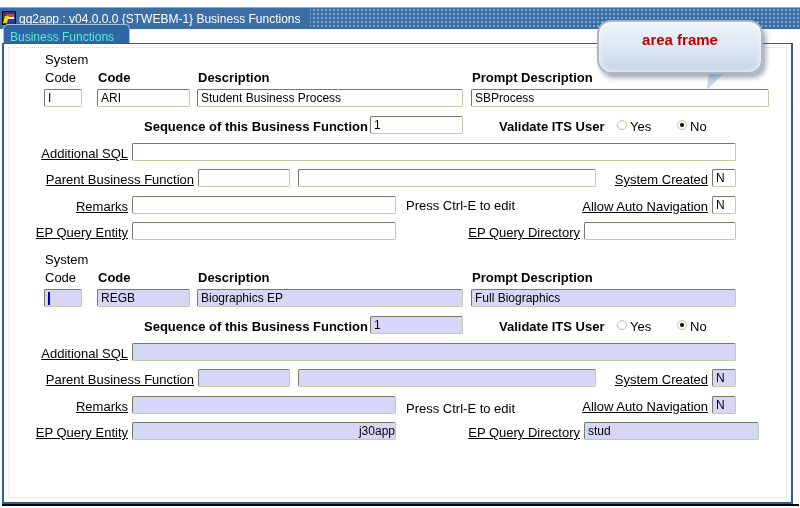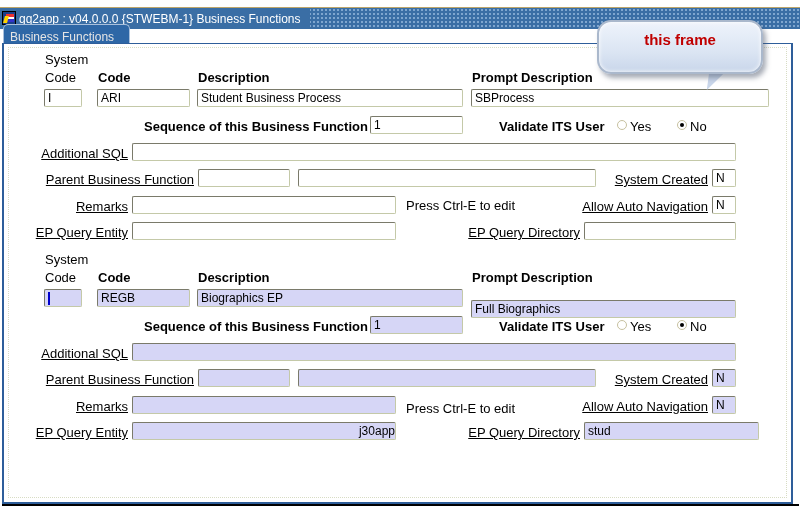--- a/index.html
+++ b/index.html
@@ -5,21 +5,21 @@
   * { box-sizing: border-box; margin: 0; padding: 0; }
   body { width: 800px; height: 508px; background: #ffffff; font-family: "Liberation Sans", sans-serif; font-size: 12px; color: #000; position: relative; overflow: hidden; }
   .titlebar { position: absolute; left: 0; top: 0; width: 800px; height: 22px; background-color: #3a6ea5;
     background-image: radial-gradient(#7fa6cf 0.8px, transparent 0.9px); background-size: 4px 4px; border-top: 1px solid #bca56a; margin-top: 7px; }
   .titlebar .title-bg { position: absolute; left: 0; top: 0; height: 21px; width: 310px; background: #3a6ea5; }
   .app-icon { position: absolute; left: 2px; top: 3px; width: 14px; height: 14px; background: #1b3f8a; border: 1px solid #000; }
   .app-icon::before { content: ""; position: absolute; left: 3px; top: 2px; width: 8px; height: 8px; background: linear-gradient(180deg, #e33 0 33%, #fff 33% 66%, #33c 66%); }
   .app-icon::after { content: ""; position: absolute; left: 1px; top: 4px; width: 4px; height: 7px; background: #ffd400; transform: skewX(-15deg); }
   .title-text { position: absolute; left: 19px; top: 4px; color: #fff; font-size: 12px; white-space: nowrap; }
   .tabstrip { position: absolute; left: 0; top: 22px; width: 800px; height: 22px; }
-  .tab { position: absolute; left: 3px; top: 2px; width: 127px; height: 21px; background: #2e67a6; color: #e5e5e5; border-radius: 5px 5px 0 0; border: 1px solid #a9c0dc; border-bottom: none; padding: 5px 0 0 6px; font-size: 12px; }
+  .tab { position: absolute; left: 3px; top: 2px; width: 127px; height: 21px; background: #2e67a6; color: #5eead4; border-radius: 5px 5px 0 0; border: 1px solid #a9c0dc; border-bottom: none; padding: 5px 0 0 6px; font-size: 12px; }
   .frame { position: absolute; left: 2px; top: 43px; width: 791px; height: 461px; border: 2px solid #2e5e9a; border-top: 1px solid #2e5e9a; background: #fff; }
   .frame::after { content: ""; position: absolute; left: 4px; top: 3px; right: 4px; bottom: 4px; border: 1px dotted #d8dcc4; pointer-events: none; }
   .lbl { position: absolute; white-space: nowrap; font-size: 13px; }
   .lbl.b { font-weight: bold; }
   .lbl.r { text-align: right; text-decoration: underline; }
   .fld { position: absolute; height: 18px; border: 1px solid #c4c9a8; border-left: 1px solid #7a7a6a; border-top: 1px solid #7a7a6a; border-radius: 2px; background: #fff; padding: 1px 0 0 3px; font-size: 12px; white-space: nowrap; overflow: hidden; }
   .fld.sel { background-color: #d6d6f6; background-image: radial-gradient(#c4c4ec 0.6px, transparent 0.7px); background-size: 2px 2px; }
   .cursor { display: inline-block; width: 2px; height: 13px; background: #0000cc; vertical-align: middle; }
   .radio { position: absolute; width: 10px; height: 10px; border-radius: 50%; border: 1px solid #c7c1a0; background: #fff; }
   .radio.on::after { content: ""; position: absolute; left: 2px; top: 2px; width: 4px; height: 4px; border-radius: 50%; background: #000; }
@@ -88,21 +88,21 @@
 <div>
   <span class="lbl" style="left:45px;top:252px;">System</span>
   <span class="lbl" style="left:45px;top:270px;">Code</span>
   <span class="lbl b" style="left:98px;top:270px;">Code</span>
   <span class="lbl b" style="left:198px;top:270px;">Description</span>
   <span class="lbl b" style="left:472px;top:270px;">Prompt Description</span>
 
   <div class="fld sel" style="left:44px;top:289px;width:38px;"><span class="cursor"></span><span></span></div>
   <div class="fld sel" style="left:97px;top:289px;width:93px;">REGB</div>
   <div class="fld sel" style="left:197px;top:289px;width:266px;">Biographics EP</div>
-  <div class="fld sel" style="left:471px;top:300px;width:265px;">Full Biographics</div>
+  <div class="fld sel" style="left:471px;top:289px;width:265px;">Full Biographics</div>
 
   <span class="lbl b" style="left:144px;top:319px;">Sequence of this Business Function</span>
   <div class="fld sel" style="left:370px;top:316px;width:93px;">1</div>
   <span class="lbl b" style="left:499px;top:319px;">Validate ITS User</span>
   <span class="radio" style="left:617px;top:320px;"></span>
   <span class="lbl" style="left:630px;top:319px;">Yes</span>
   <span class="radio on" style="left:677px;top:320px;"></span>
   <span class="lbl" style="left:690px;top:319px;">No</span>
 
   <span class="lbl r" style="left:20px;width:108px;top:346px;">Additional SQL</span>
@@ -121,16 +121,16 @@
   <div class="fld sel" style="left:712px;top:396px;width:24px;">N</div>
 
   <span class="lbl r" style="left:10px;width:118px;top:425px;">EP Query Entity</span>
   <div class="fld sel" style="left:132px;top:422px;width:264px;text-align:right;">j30app</div>
   <span class="lbl r" style="left:440px;width:140px;top:425px;">EP Query Directory</span>
   <div class="fld sel" style="left:584px;top:422px;width:175px;">stud</div>
 </div>
 
 <div class="callout-tail"></div>
 <div class="callout">
-  <div>this frame</div>
+  <div>area frame</div>
 </div>
 
 <div class="bottom-line"></div>
 
 </body></html>

